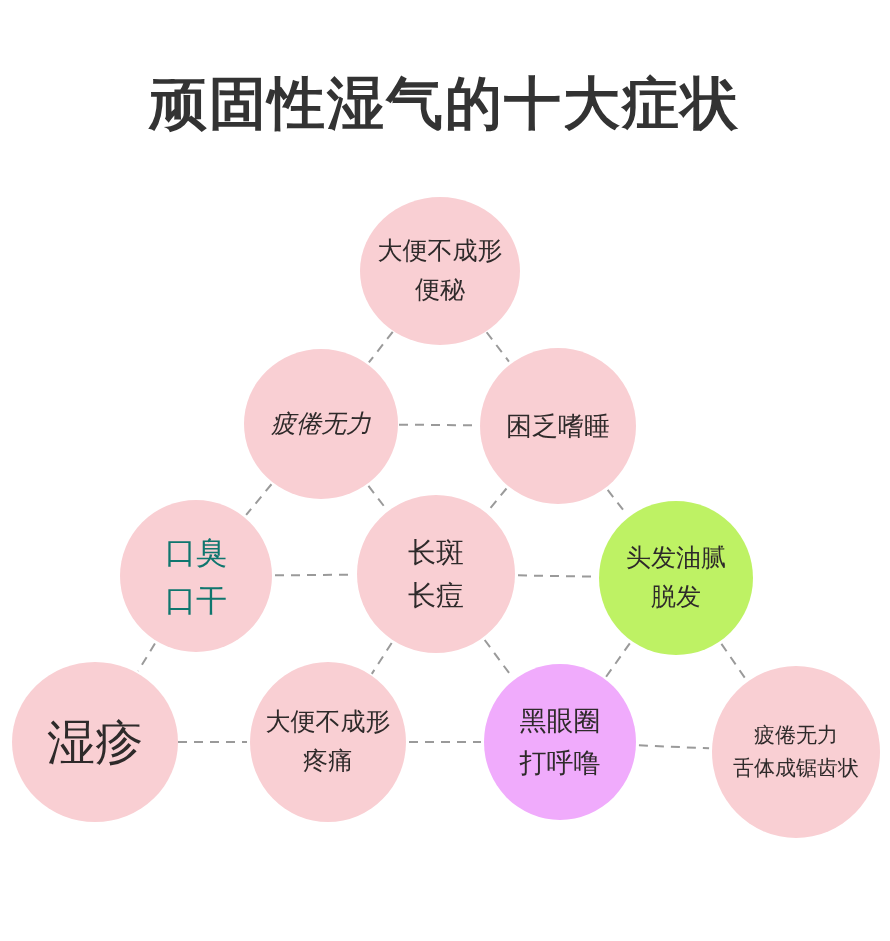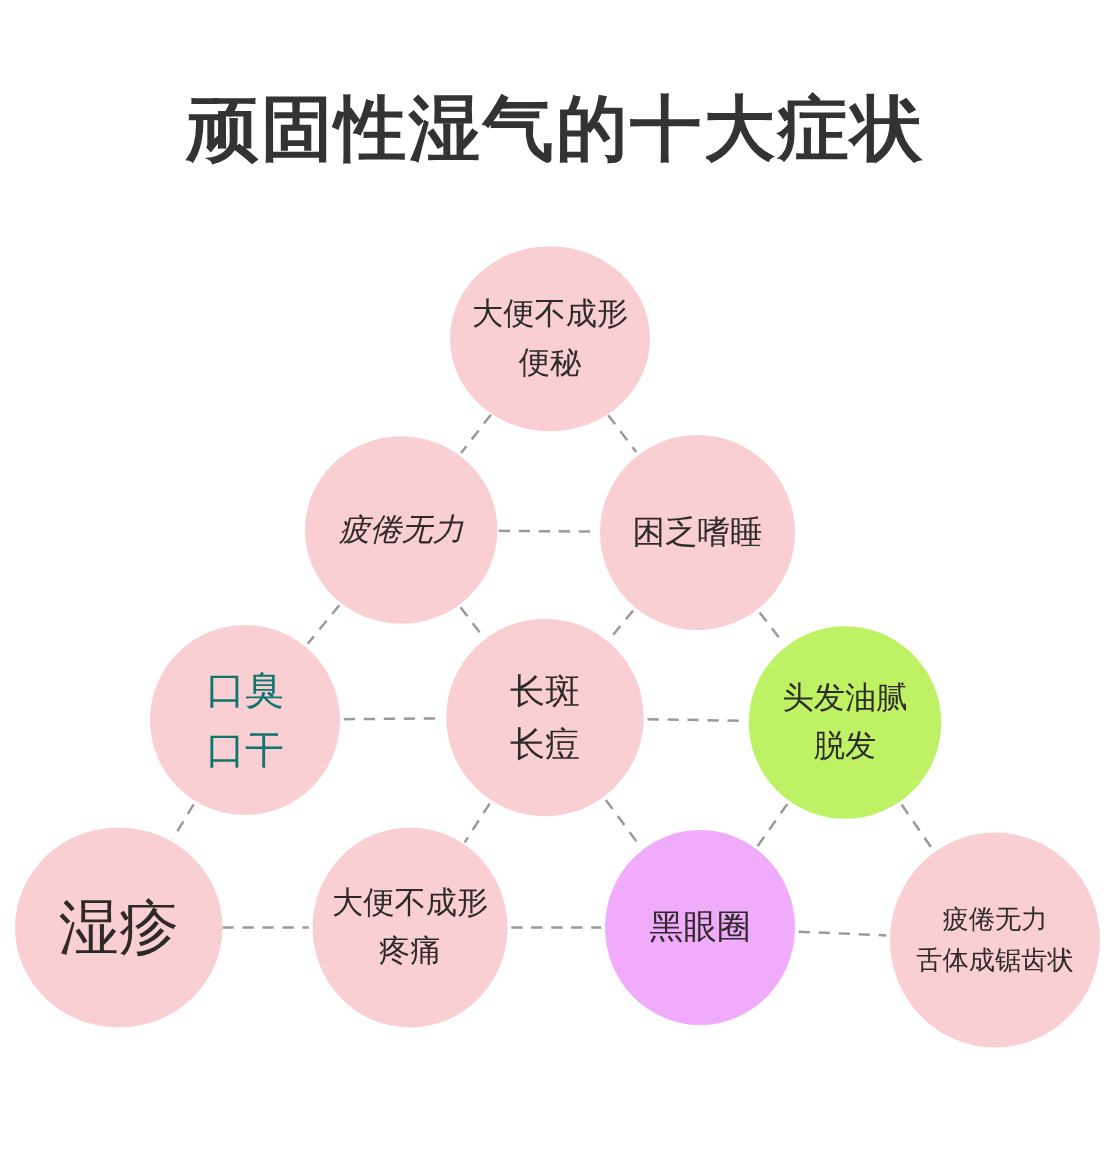--- a/index.html
+++ b/index.html
@@ -111,20 +111,21 @@
       </div>
       <div class="node" style="left: 12px; top: 662px; width: 166px; height: 160px; background: rgb(249, 207, 211); color: rgb(46, 42, 42); font-size: 48px;">
         <span class="line">湿疹</span>
       </div>
       <div class="node" style="left: 250px; top: 662px; width: 156px; height: 160px; background: rgb(249, 207, 211); color: rgb(46, 42, 42); font-size: 25px;">
         <span class="line">大便不成形</span>
         <span class="line">疼痛</span>
       </div>
       <div class="node" style="left: 484px; top: 664px; width: 152px; height: 156px; background: #f0abfc; color: rgb(46, 42, 42); font-size: 27px;">
         <span class="line">黑眼圈</span>
+        <span class="line">打呼噜</span>
       </div>
       <div class="node" style="left: 712px; top: 666px; width: 168px; height: 172px; background: rgb(249, 207, 211); color: rgb(46, 42, 42); font-size: 21px;">
         <span class="line">疲倦无力</span>
         <span class="line">舌体成锯齿状</span>
       </div>
     </div>
 
 </div>
 
 </body></html>

